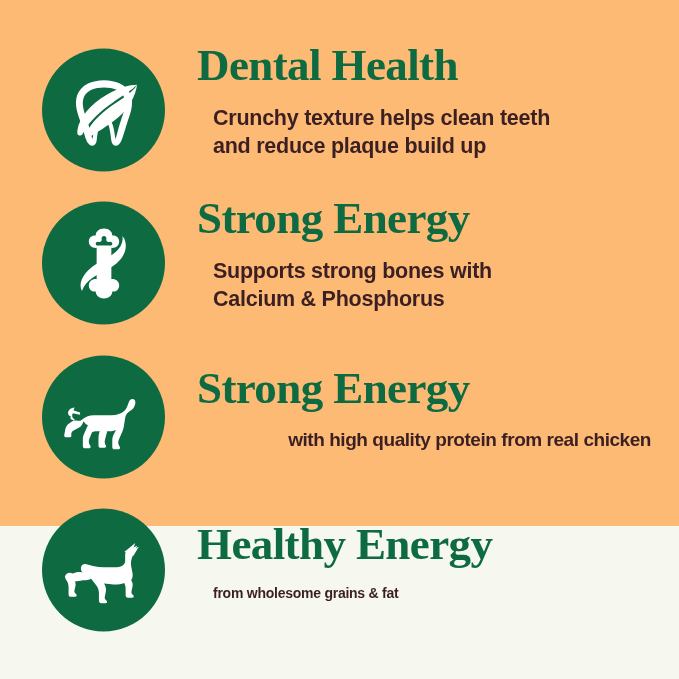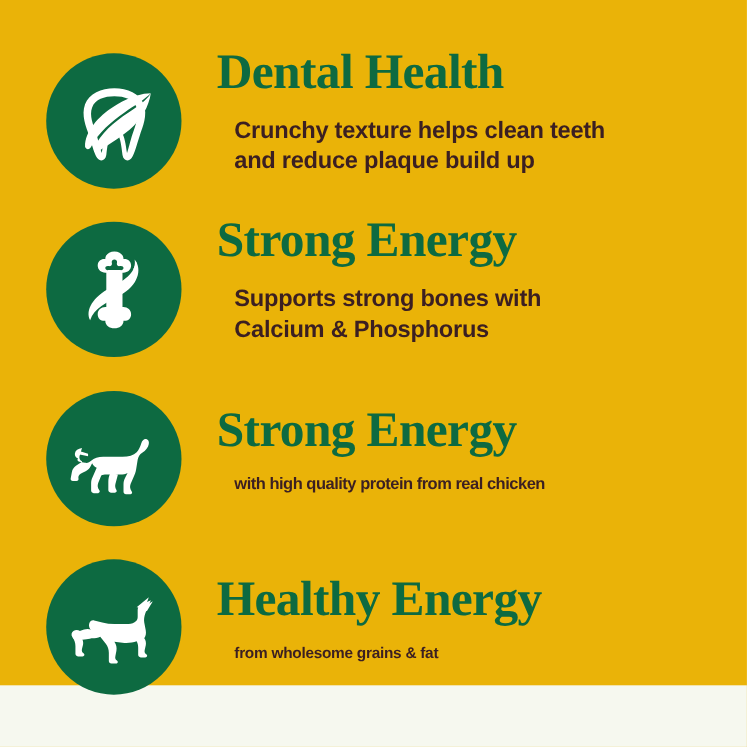--- a/index.html
+++ b/index.html
@@ -9,22 +9,22 @@
   body {
     width: 679px;
     height: 679px;
     background: #f6f8ef;
     font-family: "Liberation Sans", sans-serif;
     overflow: hidden;
   }
   #infographic {
     position: relative;
     width: 679px;
-    height: 623px;
-    background: #eab308;
+    height: 526px;
+    background: #fdba74;
     box-sizing: border-box;
   }
   .benefit-row {
     position: absolute;
     left: 0;
     width: 679px;
     height: 154px;
     display: flex;
     align-items: center;
   }
@@ -66,21 +66,21 @@
   }
   .benefit-desc {
     color: #3b1f22;
     font-size: 21.5px;
     font-weight: 600;
     line-height: 1.30;
     letter-spacing: -0.25px;
     margin: 16px;
     white-space: pre-line;
   }
-  .row-3 .benefit-desc { font-size: 15px; letter-spacing: -0.45px; }
+  .row-3 .benefit-desc { font-size: 19px; letter-spacing: -0.45px; text-align: right; }
   .row-4 .benefit-desc { font-size: 14px; }
 
   .row-1 { top: 33px; }
   .row-2 { top: 186px; }
   .row-3 { top: 340px; }
   .row-4 { top: 493px; }
 </style>
 </head>
 <body>
 

